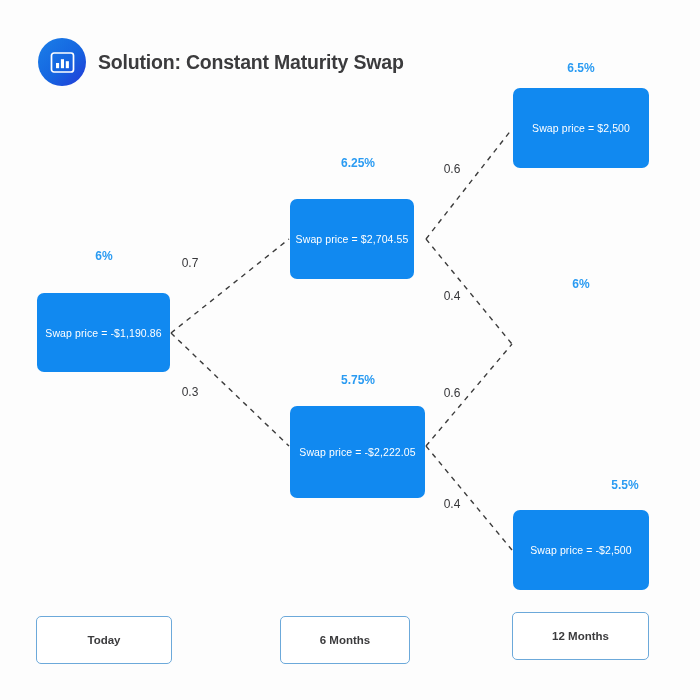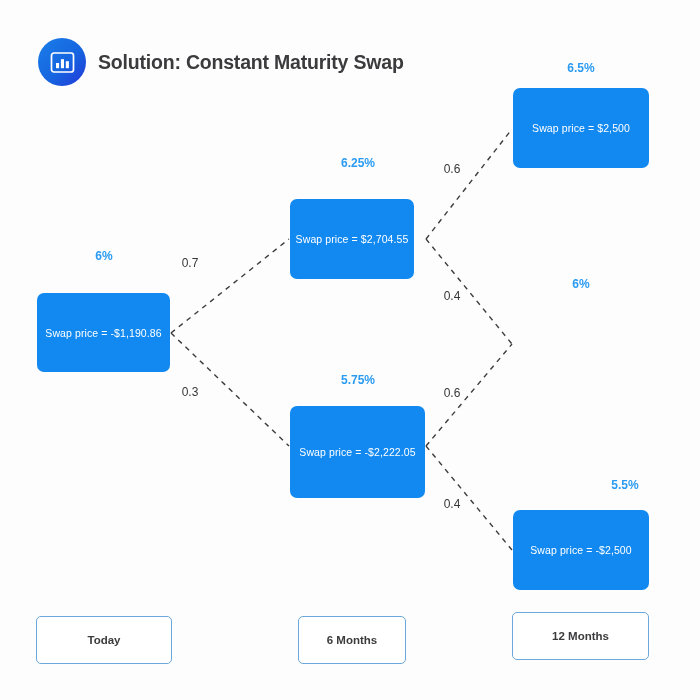--- a/index.html
+++ b/index.html
@@ -186,20 +186,20 @@
   </div>
 
 
   <div class="node" style="left:513px; top:510px; width:136px; height:80px;">
     <span class="node-label">Swap price = -$2,500</span>
   </div>
 
   <div class="timeline-box" style="left:36px; top:616px; width:136px;">
     <span class="timeline-label">Today</span>
   </div>
-  <div class="timeline-box" style="left:298px; top:616px; width:108px;">
+  <div class="timeline-box" style="left:280px; top:616px; width:130px;">
     <span class="timeline-label">6 Months</span>
   </div>
   <div class="timeline-box" style="left:512px; top:612px; width:137px;">
     <span class="timeline-label">12 Months</span>
   </div>
 
 </div>
 
 </body></html>

